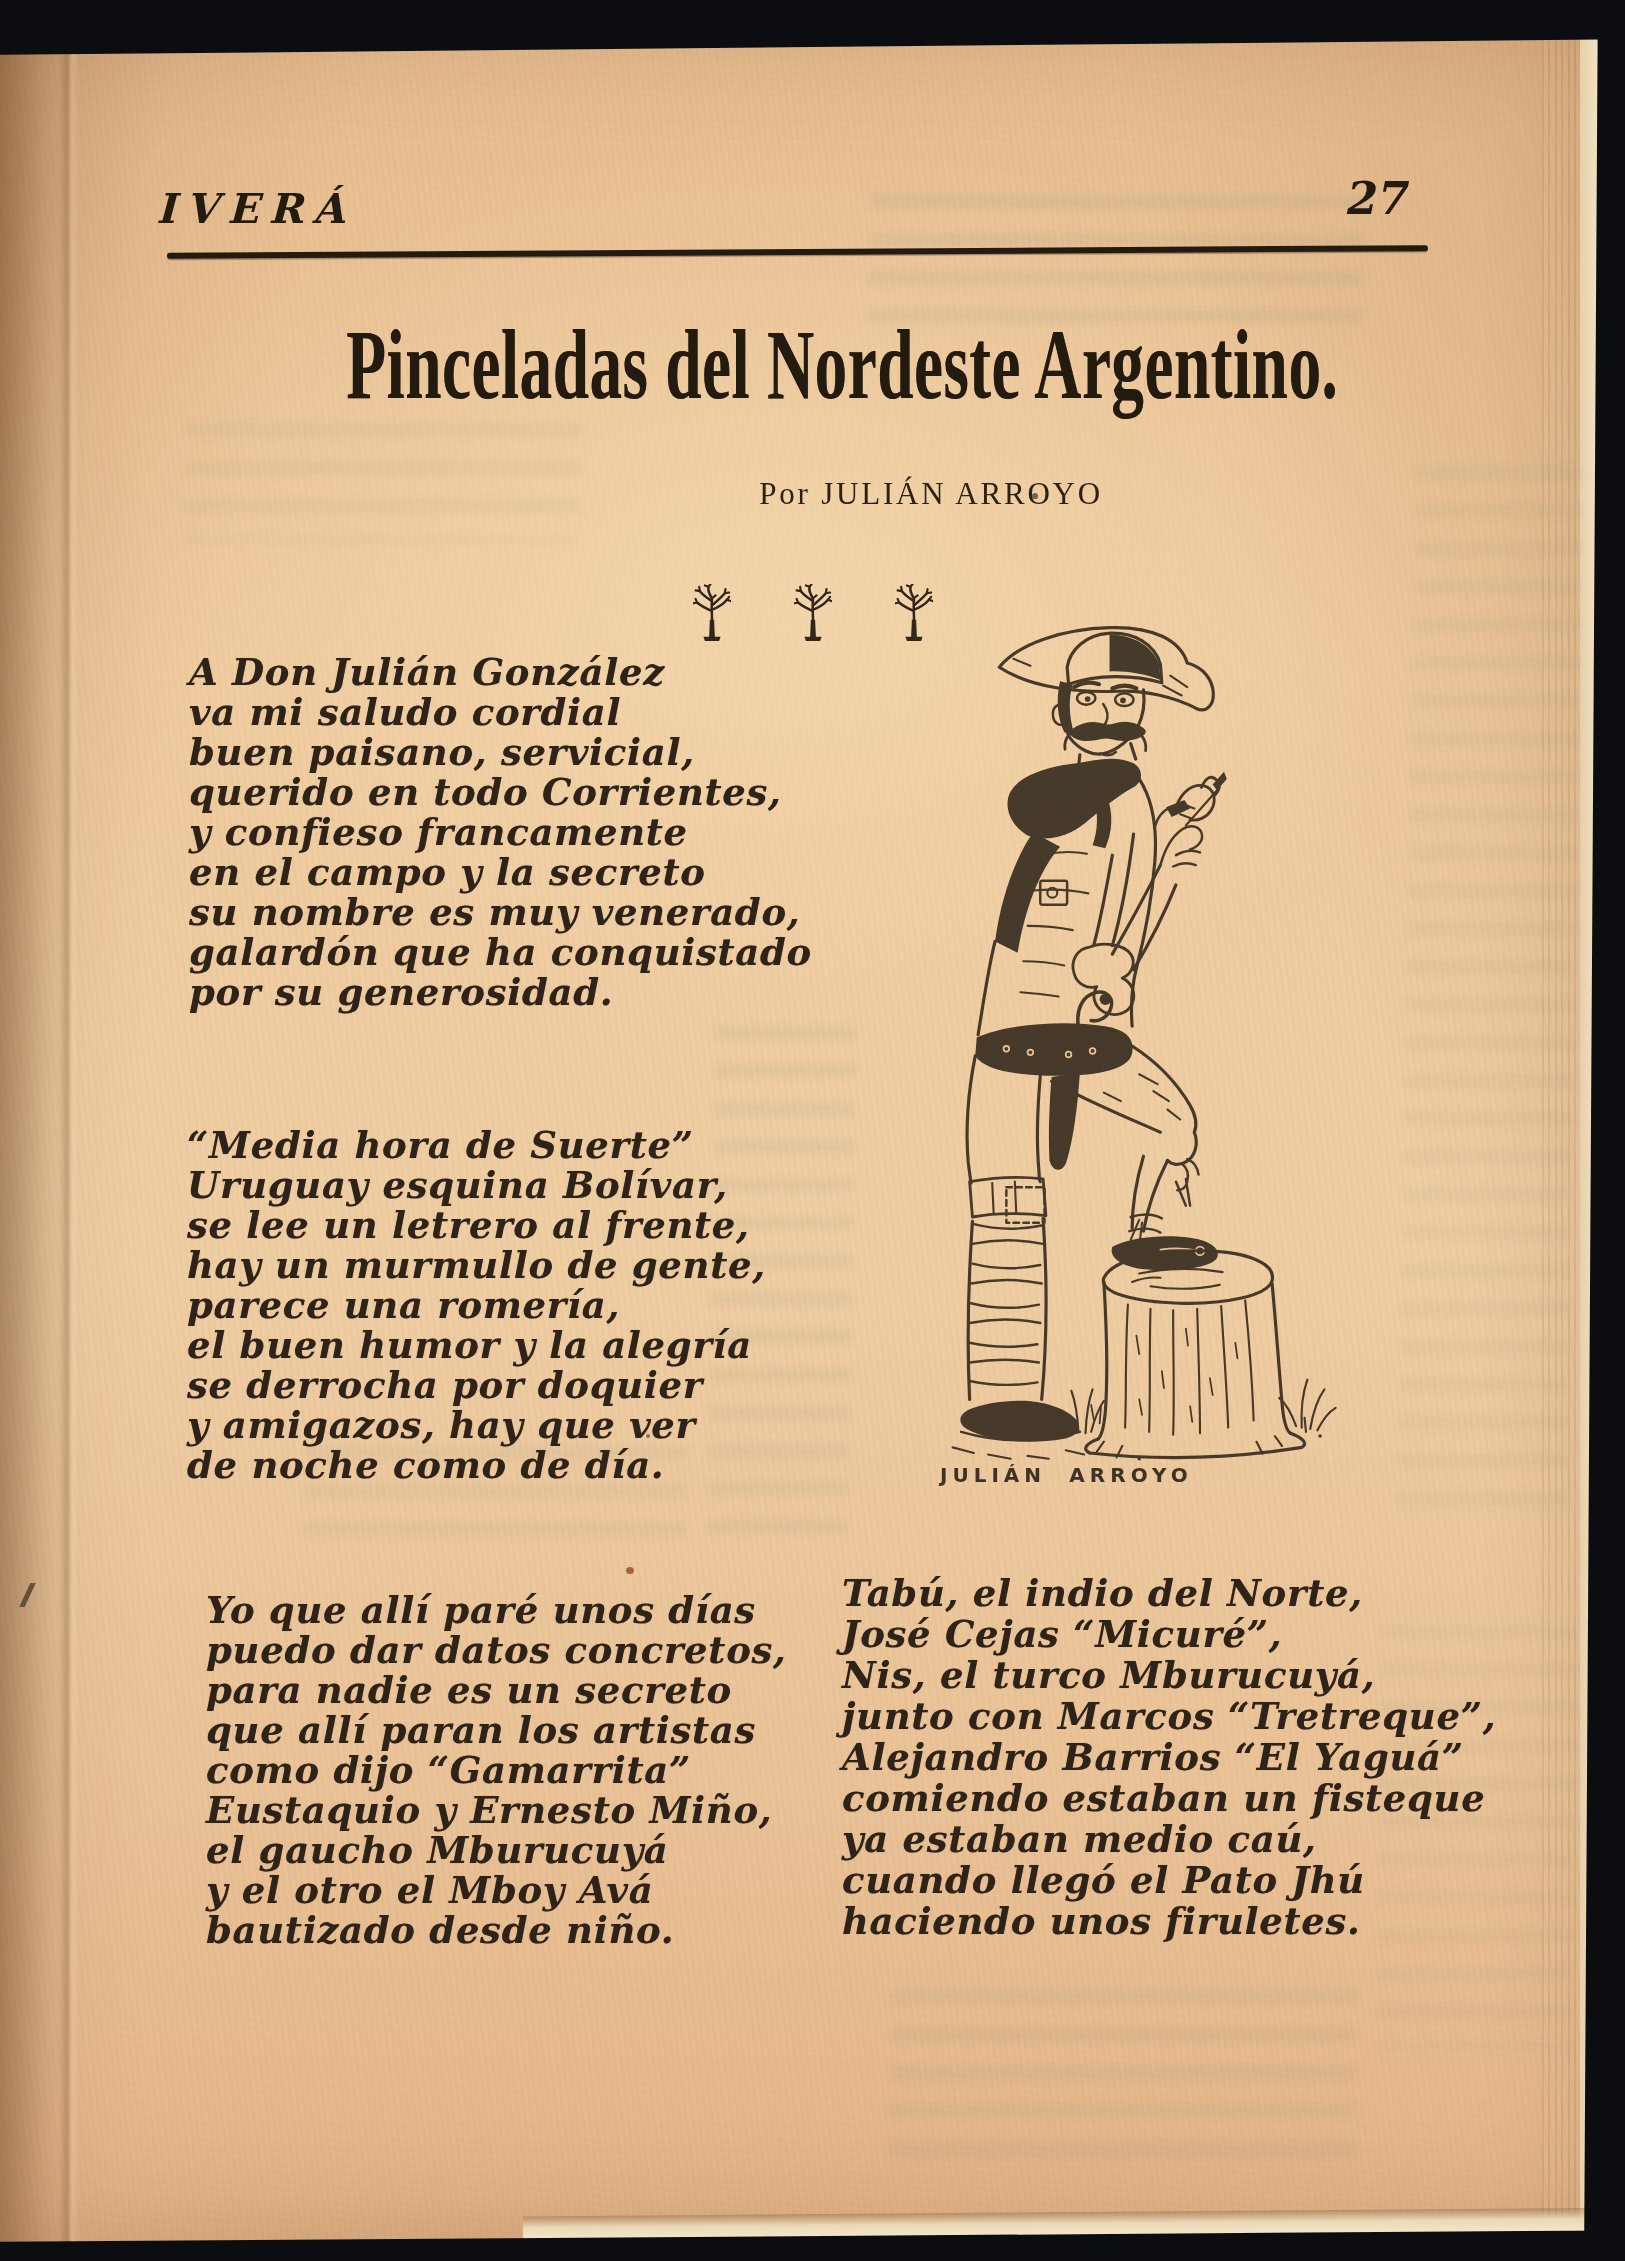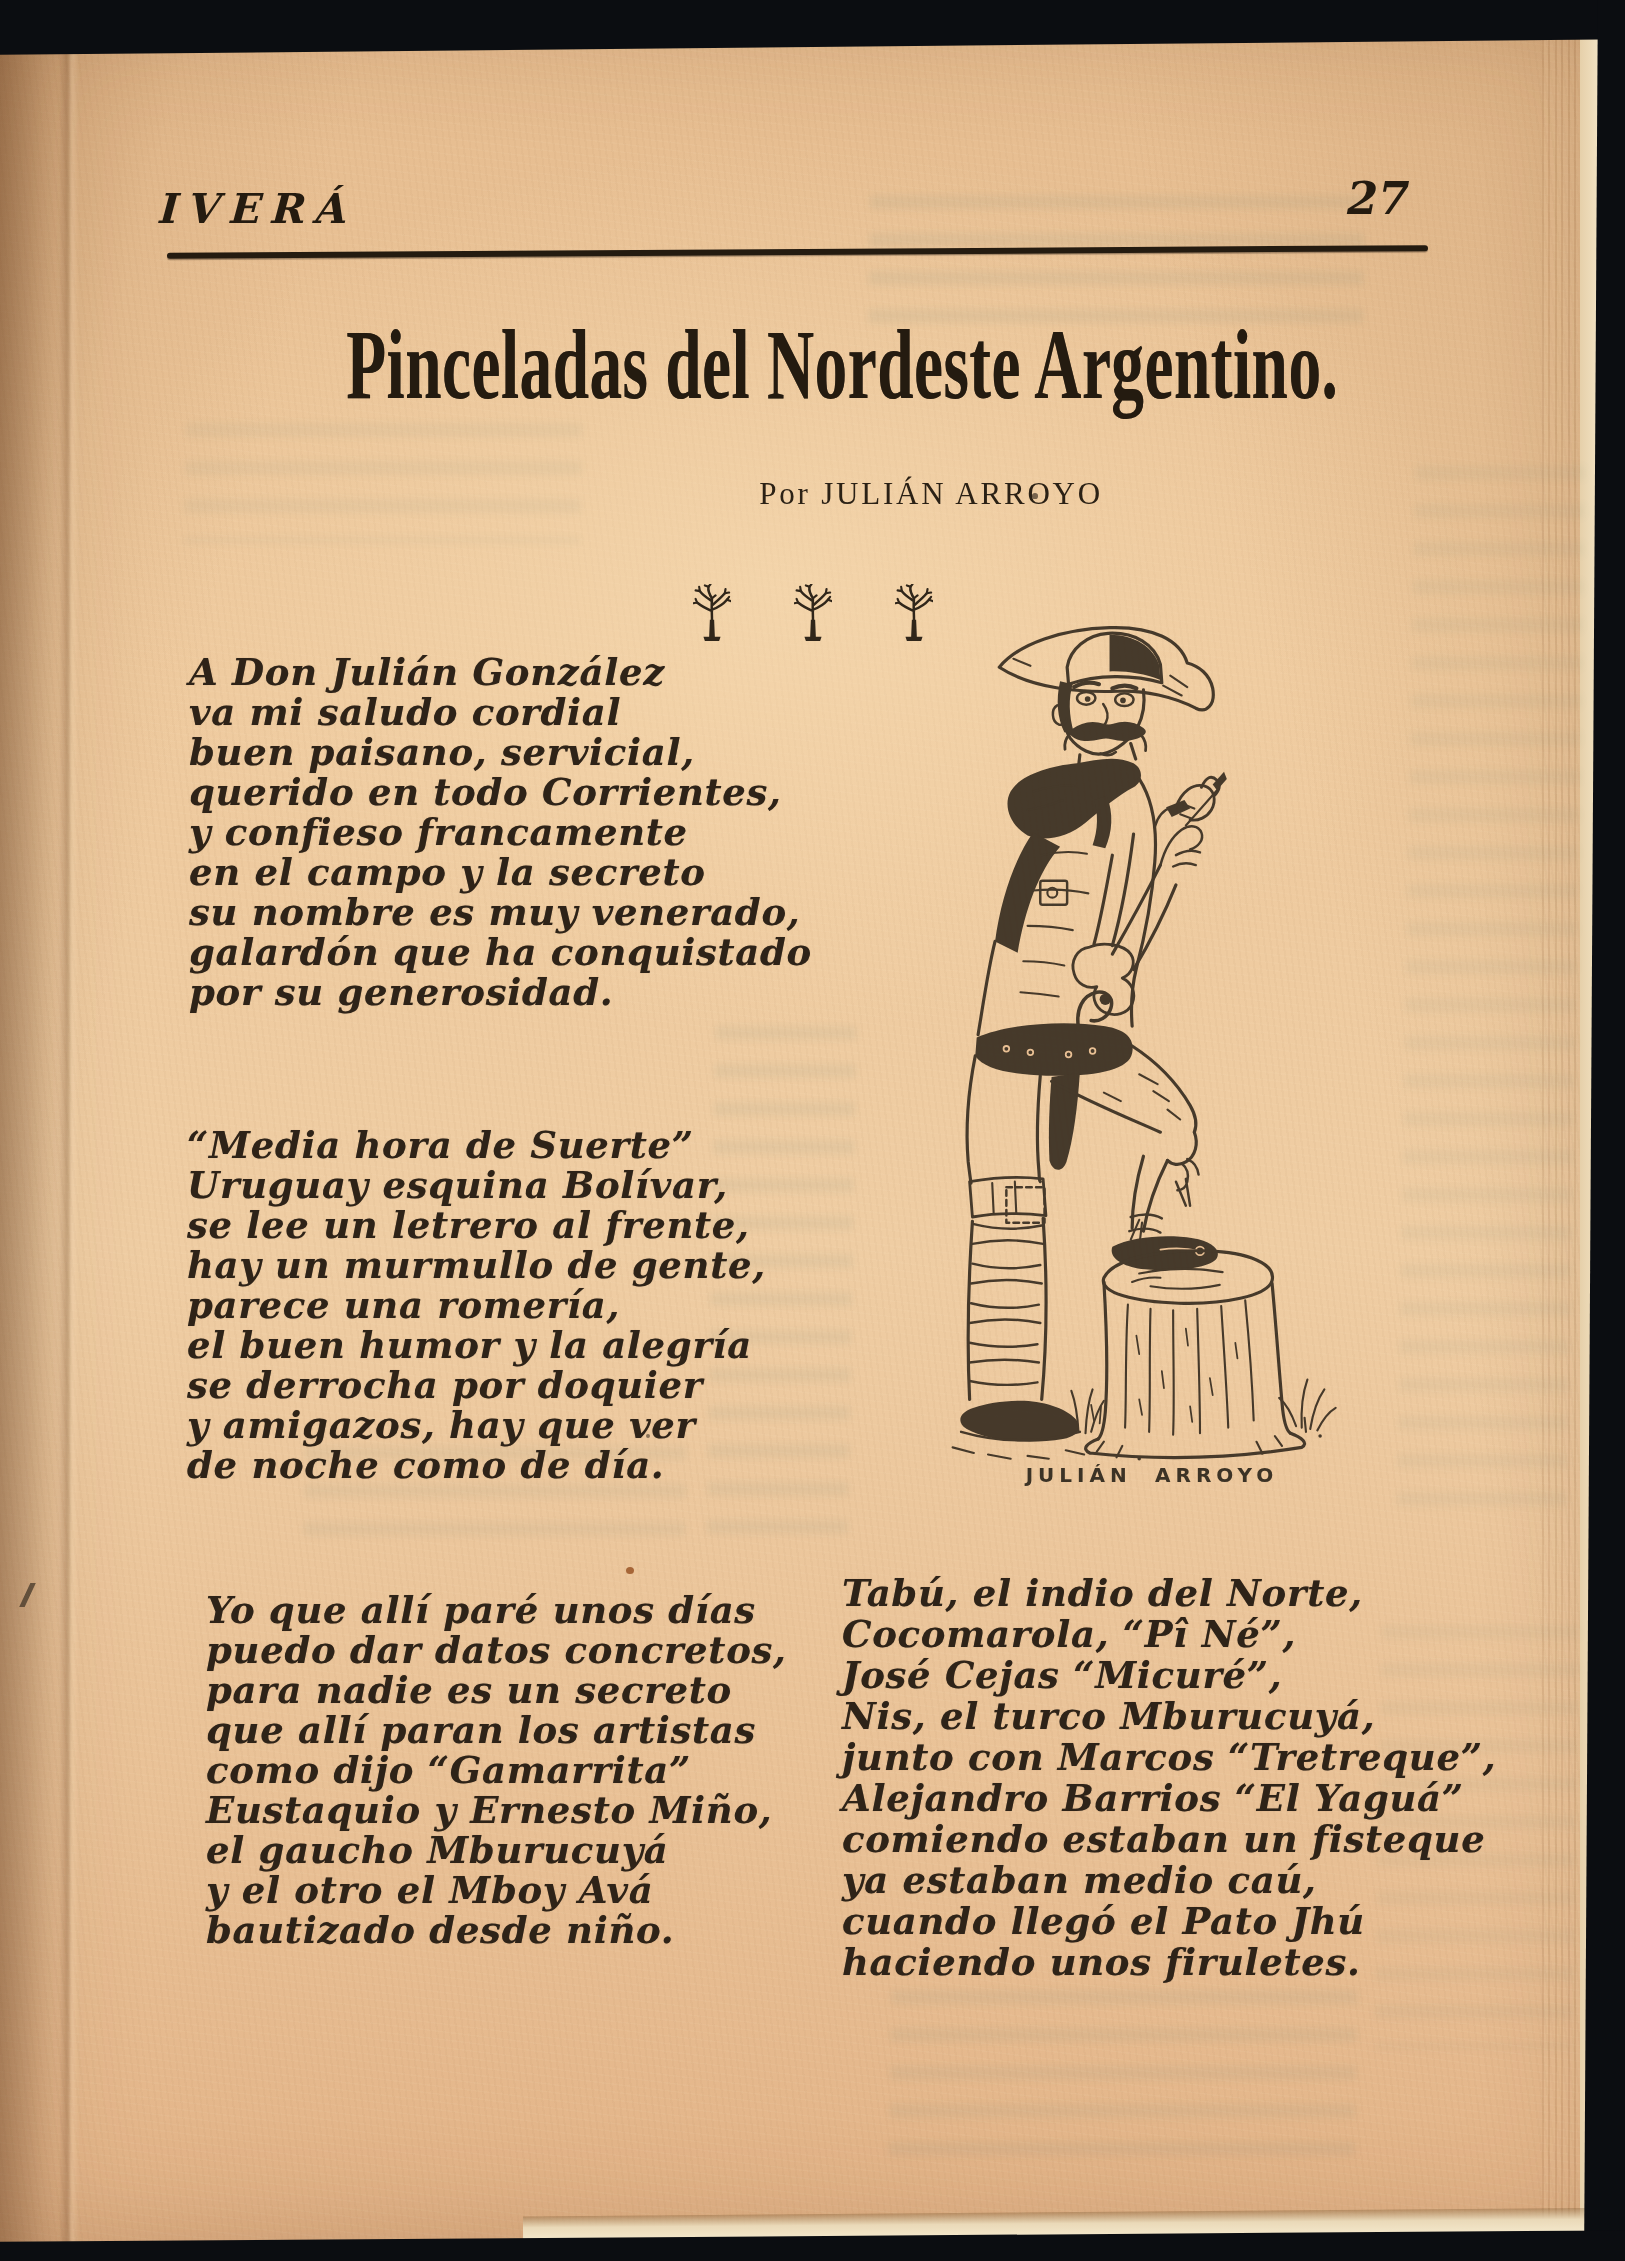--- a/index.html
+++ b/index.html
@@ -42,21 +42,21 @@
     font:400 31px "Liberation Serif",serif;letter-spacing:2.8px;}
   .ornaments{left:693px;top:584px;width:240px;display:flex;justify-content:space-between;}
   .tree{width:38px;height:57px;}
   .stanza{position:absolute;font:italic 700 37px "DejaVu Serif",serif;color:#2e2318;
     letter-spacing:0.7px;text-shadow:0 0 0.7px rgba(46,35,24,.45);}
   .s1{left:189px;top:652px;line-height:40px;}
   .s2{left:187px;top:1125px;line-height:40px;}
   .s3{left:206px;top:1590px;line-height:40px;}
   .s4{left:842px;top:1573px;line-height:41px;}
   .poem-line{white-space:nowrap;}
-  .caption{left:940px;top:1463px;width:424px;text-align:center;color:#3c3326;
+  .caption{left:940px;top:1463px;width:424px;color:#3c3326;
     font:700 20px "DejaVu Sans",sans-serif;letter-spacing:5px;word-spacing:11.3px;}
   .illustration{left:927px;top:622px;width:464px;height:848px;}
 
   .ghost{position:absolute;filter:blur(3.5px);transform:skewX(-1deg);
     background:repeating-linear-gradient(180deg, rgba(114,136,120,0.18) 0 14px, rgba(114,136,120,0) 14px 38px);}
   .g1{left:869px;top:195px;width:495px;height:148px;opacity:.55;}
   .g2{left:1406px;top:466px;width:170px;height:1046px;opacity:.40;}
   .g3{left:711px;top:1026px;width:141px;height:523px;opacity:.50;}
   .g4{left:304px;top:1446px;width:382px;height:106px;opacity:.45;}
   .g5{left:890px;top:1990px;width:466px;height:177px;opacity:.50;}
@@ -139,21 +139,20 @@
         <div class="poem-line">que allí paran los artistas</div>
         <div class="poem-line">como dijo “Gamarrita”</div>
         <div class="poem-line">Eustaquio y Ernesto Miño,</div>
         <div class="poem-line">el gaucho Mburucuyá</div>
         <div class="poem-line">y el otro el Mboy Avá</div>
         <div class="poem-line">bautizado desde niño.</div>
       </div>
     <div class="stanza s4">
 
     <div class="poem-line">Tabú, el indio del Norte,</div>
-        <div class="poem-line">Cocomarola, “Pî Né”,</div>
         <div class="poem-line">José Cejas “Micuré”,</div>
         <div class="poem-line">Nis, el turco Mburucuyá,</div>
         <div class="poem-line">junto con Marcos “Tretreque”,</div>
         <div class="poem-line">Alejandro Barrios “El Yaguá”</div>
         <div class="poem-line">comiendo estaban un fisteque</div>
         <div class="poem-line">ya estaban medio caú,</div>
         <div class="poem-line">cuando llegó el Pato Jhú</div>
         <div class="poem-line">haciendo unos firuletes.</div>
       </div>
 

